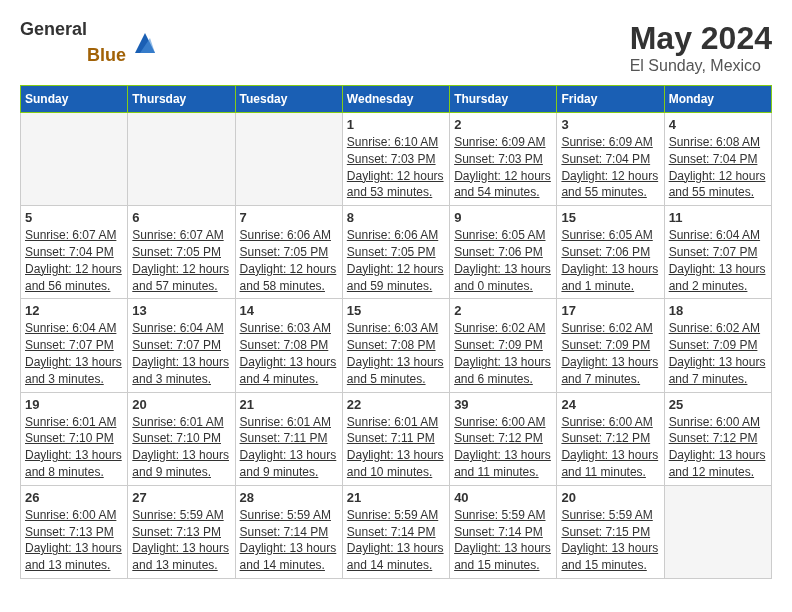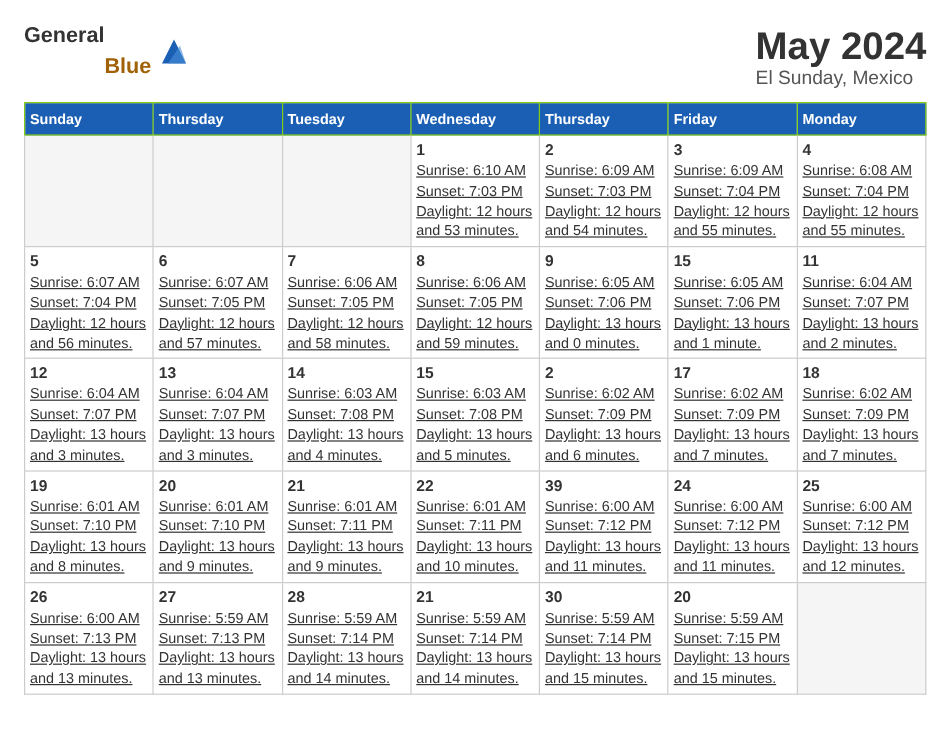--- a/index.html
+++ b/index.html
@@ -248,21 +248,21 @@
         </td>
         <td>
           <div class="day-number">28</div>
           <div class="day-info">Sunrise: 5:59 AM<br>Sunset: 7:14 PM<br>Daylight: 13 hours and 14 minutes.</div>
         </td>
         <td>
           <div class="day-number">21</div>
           <div class="day-info">Sunrise: 5:59 AM<br>Sunset: 7:14 PM<br>Daylight: 13 hours and 14 minutes.</div>
         </td>
         <td>
-          <div class="day-number">30</div>
+          <div class="day-number">40</div>
           <div class="day-info">Sunrise: 5:59 AM<br>Sunset: 7:14 PM<br>Daylight: 13 hours and 15 minutes.</div>
         </td>
         <td>
           <div class="day-number">20</div>
           <div class="day-info">Sunrise: 5:59 AM<br>Sunset: 7:15 PM<br>Daylight: 13 hours and 15 minutes.</div>
         </td>
         <td class="empty"></td>
       </tr>
     </tbody>
 </table>

